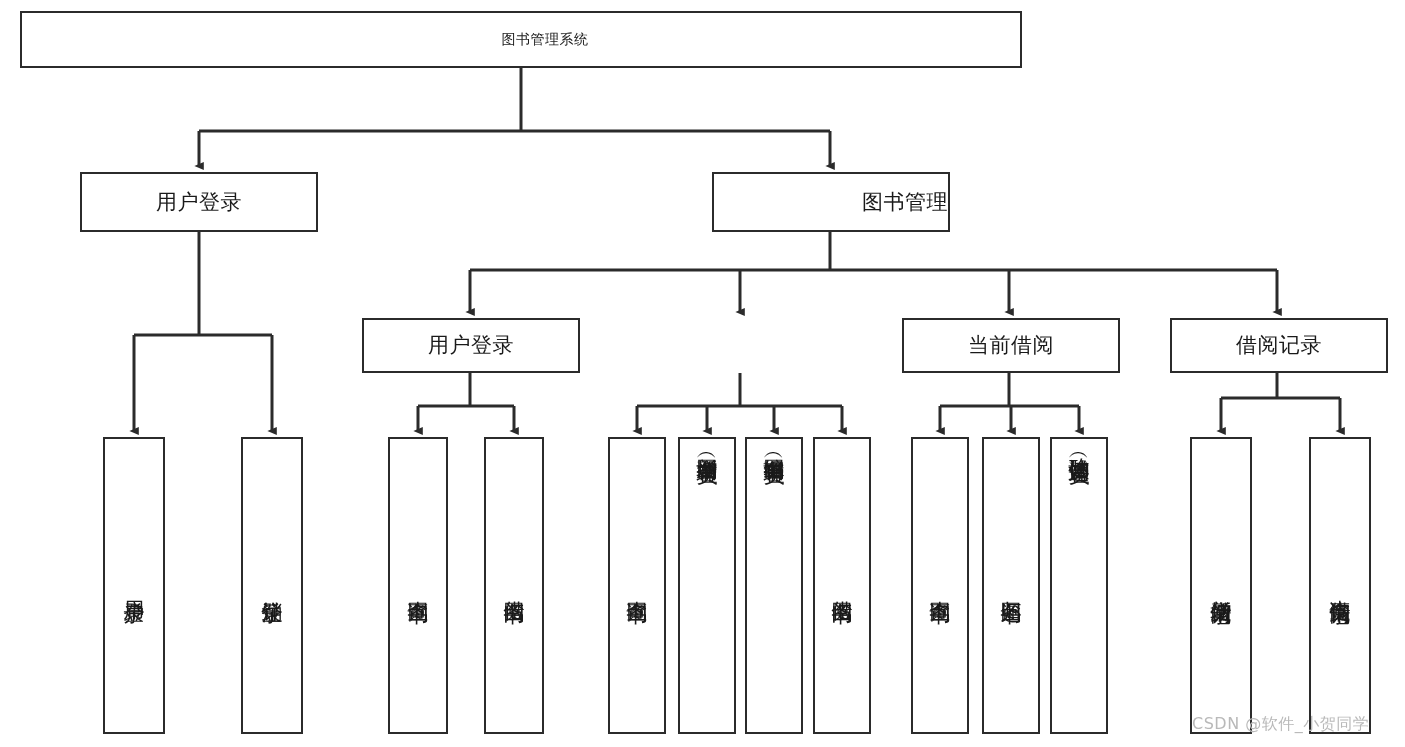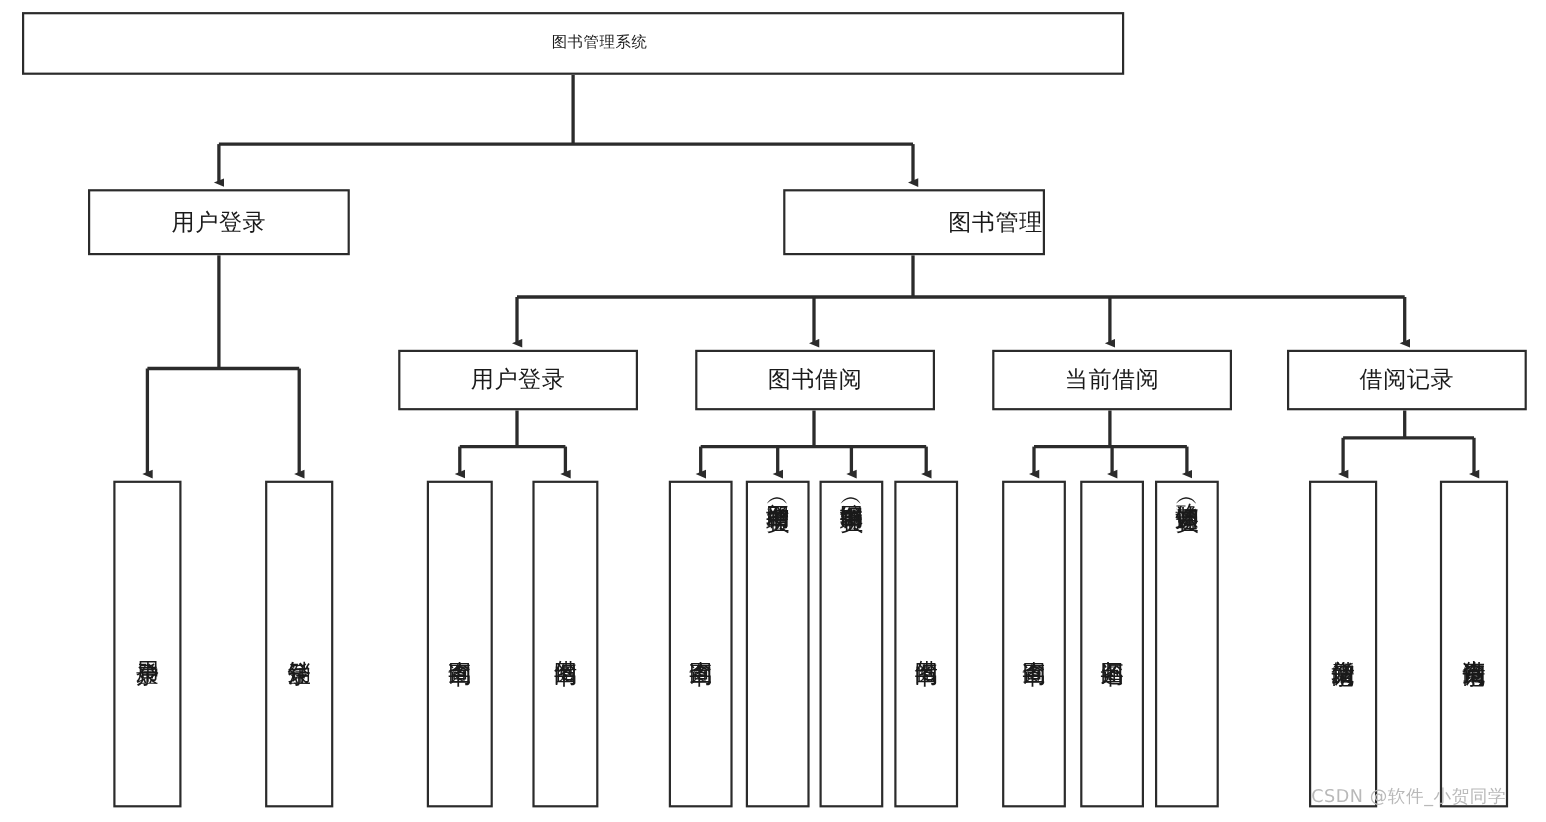--- a/index.html
+++ b/index.html
@@ -133,23 +133,20 @@
   <div class="node-box" style="left:80px; top:172px; width:238px; height:60px;">
     <span class="node-label">用户登录</span>
   </div>
   <div class="node-box" style="left:712px; top:172px; width:238px; height:60px;justify-content:flex-end;">
     <span class="node-label">图书管理</span>
   </div>
 
   <div class="node-box" style="left:362px; top:318px; width:218px; height:55px;">
     <span class="node-label">用户登录</span>
   </div>
-  <div class="node-box" style="left:632px; top:318px; width:218px; height:55px;">
-    <span class="node-label">图书借阅</span>
-  </div>
   <div class="node-box" style="left:1170px; top:318px; width:218px; height:55px;">
     <span class="node-label">借阅记录</span>
   </div>
   <div class="node-box" style="left:902px; top:318px; width:218px; height:55px;">
     <span class="node-label">当前借阅</span>
   </div>
 
   <div class="node-box node-leaf center-v" style="left:103px; top:437px; width:62px; height:297px;">
     <span class="node-label">用户登录</span>
   </div>

